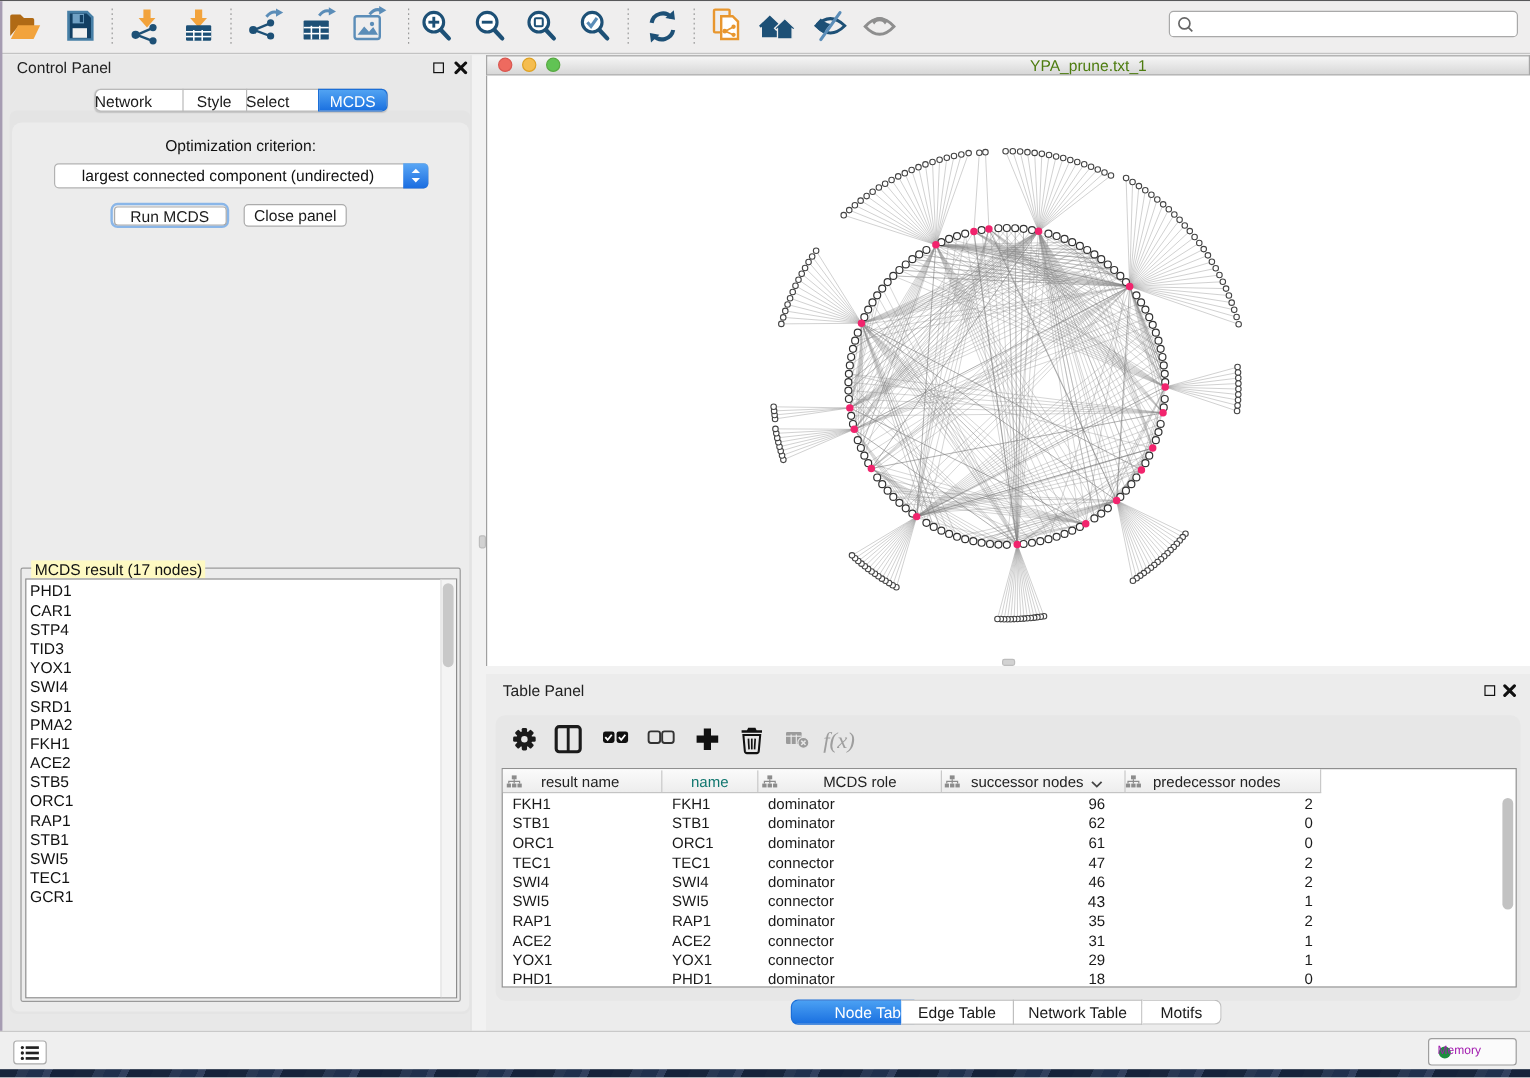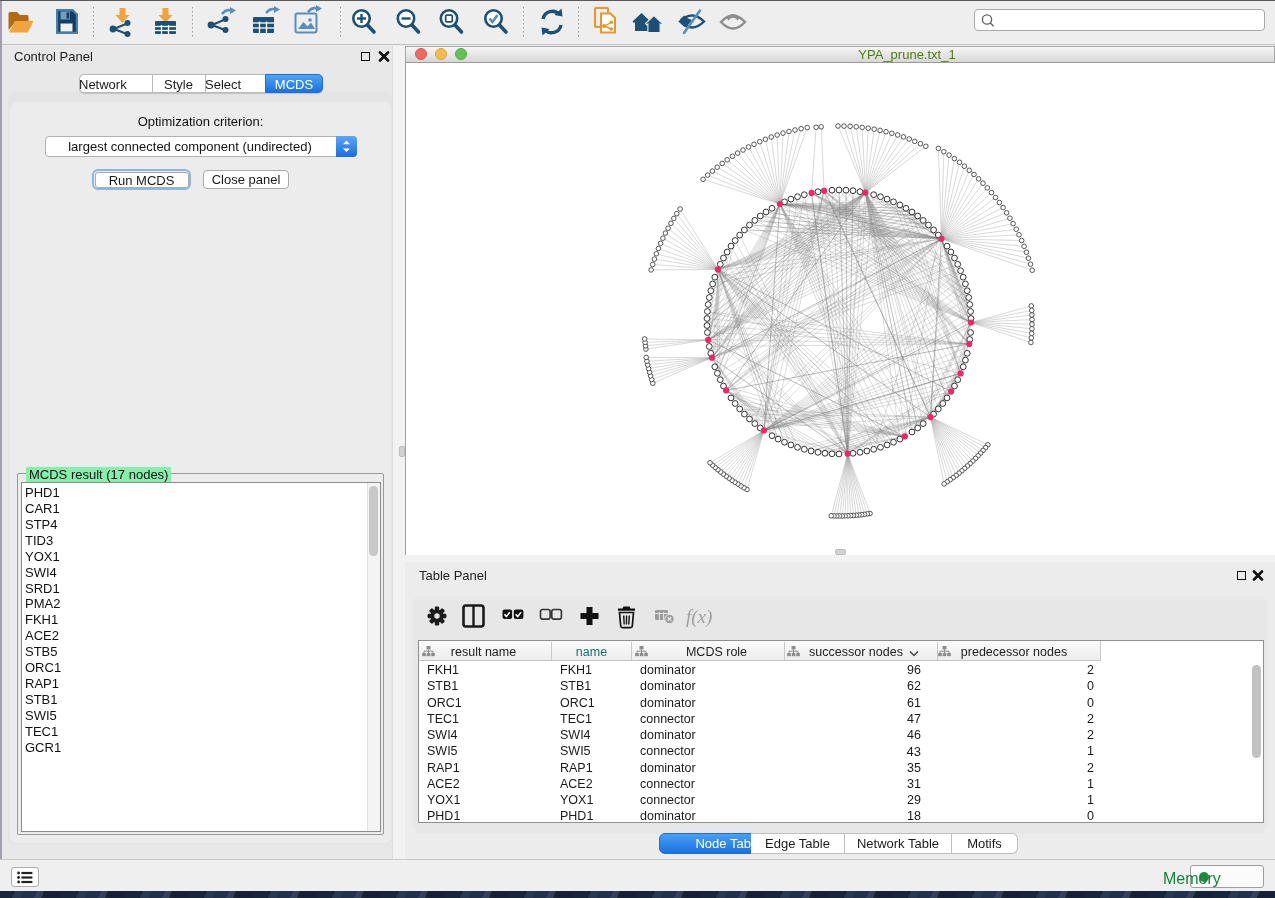--- a/index.html
+++ b/index.html
@@ -116,21 +116,21 @@
 <div class="abs" style="left:45px;top:136px;width:312px;height:21px;background:#fff;border:1px solid #b2b2b2;border-radius:4px"></div>
 <div class="abs" style="left:45px;top:139px;width:290px;text-align:center;font-size:13px;color:#111">largest connected component (undirected)</div>
 <div class="abs" style="left:336px;top:136px;width:21px;height:21px;background:linear-gradient(#5aa7f5,#1a6ce0);border-radius:0 4px 4px 0"></div>
 <svg class="abs" style="left:338px;top:138px" width="17" height="17" viewBox="0 0 17 17">
     <path d="M5 6.2 l3.5 -3.6 3.5 3.6 Z M5 10.4 l3.5 3.6 3.5 -3.6 Z" fill="#fff"></path>
   </svg>
 <div class="abs" style="left:92px;top:169px;width:99px;height:21px;border:2.4px solid #8ab6e8;border-radius:6px"></div>
 <div class="abs" style="left:94.5px;top:171.5px;width:94px;height:16px;background:#fff;border:1px solid #ababab;border-radius:3px;text-align:center;font-size:13px;line-height:15px">Run MCDS</div>
 <div class="abs" style="left:203px;top:170px;width:86px;height:19px;background:#fff;border:1px solid #ababab;border-radius:4px;text-align:center;font-size:13px;line-height:17px">Close panel</div>
 <div class="abs" style="left:17px;top:473px;width:367px;height:362px;border:1px solid #9a9a9a;border-radius:2px"></div>
-<div class="abs" style="left:26px;top:467px;background:#86efac;padding:0 3px;font-size:13px;color:#111">MCDS result (17 nodes)</div>
+<div class="abs" style="left:26px;top:467px;background:#fef9c3;padding:0 3px;font-size:13px;color:#111">MCDS result (17 nodes)</div>
 <div class="abs" style="left:21px;top:482px;width:360px;height:350px;background:#fff;border:1px solid #8c8c8c"></div>
 <div class="abs" style="left:25px;top:485px;font-size:13px;color:#111">
     <div style="height:15.93px">PHD1</div>
     <div style="height:15.93px">CAR1</div>
     <div style="height:15.93px">STP4</div>
     <div style="height:15.93px">TID3</div>
     <div style="height:15.93px">YOX1</div>
     <div style="height:15.93px">SWI4</div>
     <div style="height:15.93px">SRD1</div>
     <div style="height:15.93px">PMA2</div>
@@ -1071,13 +1071,13 @@
       <circle cx="1.6" cy="2" r="1.4"></circle>
       <circle cx="1.6" cy="6.5" r="1.4"></circle>
       <circle cx="1.6" cy="11" r="1.4"></circle>
       <rect x="4.4" y="0.9" width="11" height="2.2"></rect>
       <rect x="4.4" y="5.4" width="11" height="2.2"></rect>
       <rect x="4.4" y="9.9" width="11" height="2.2"></rect>
     </g>
   </svg>
 <div class="abs" style="left:1190px;top:865px;width:74px;height:23px;background:#fbfbfb;border:1px solid #9e9e9e;border-radius:3px"></div>
 <div class="abs" style="left:1199px;top:871.5px;width:10px;height:10px;border-radius:50%;background:#1e8e3e"></div>
-<div class="abs" style="left:1163px;top:870px;font-size:16px;color:#15803d">Memory</div>
+<div class="abs" style="left:1198px;top:870px;font-size:10px;color:#a21caf">Memory</div>
 <div class="abs" style="left:0;top:891px;width:1275px;height:7px;background:repeating-linear-gradient(115deg,#18253c 0 14px,#293853 14px 22px,#20304d 22px 34px,#32405e 34px 40px,#15223a 40px 58px)"></div>
 </body></html>

